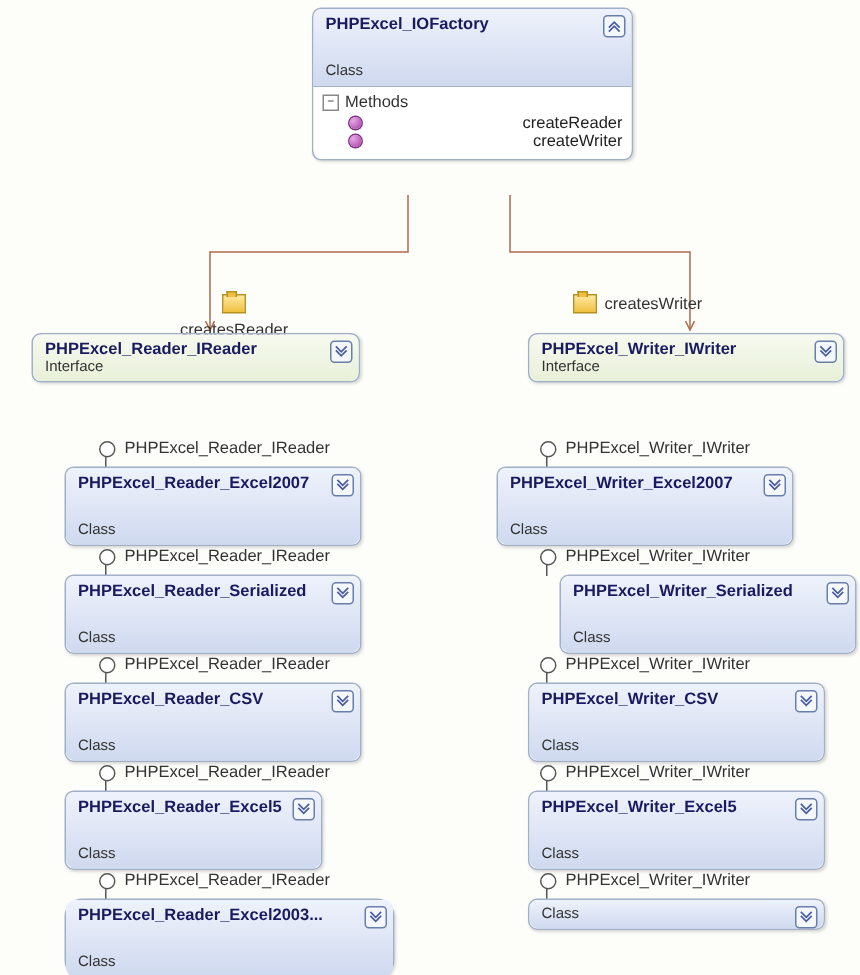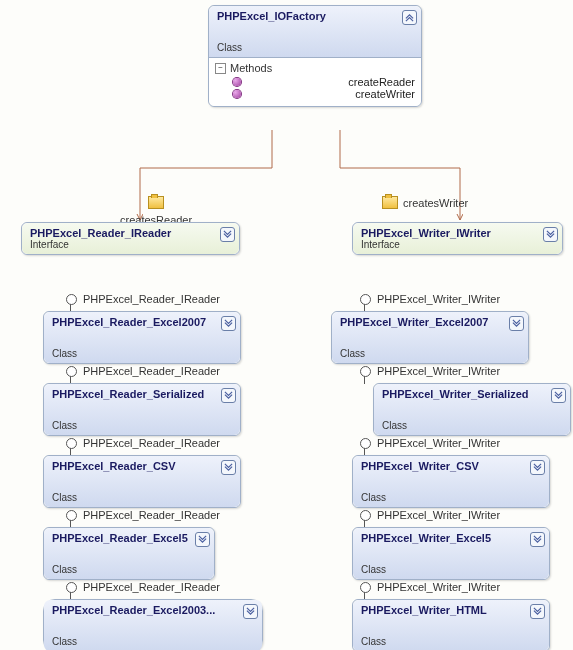--- a/index.html
+++ b/index.html
@@ -329,21 +329,20 @@
       </span>
     </div>
   </div>
 <div class="lolli-stem" style="left:364px; top:591px; height:9px;"></div>
 <div class="impl-label" style="left:360px; top:581px;">
     <span class="lollipop"></span>
     <span>PHPExcel_Writer_IWriter</span>
   </div>
 <div class="node" style="left:352px; top:599px; width:198px;">
     <div class="node-header class-hdr only">
-      <span class="node-title">PHPExcel_Writer_HTML</span>
       <span class="node-sub">Class</span>
       <span class="toggle">
         <svg viewBox="0 0 10 10">
           <path d="M1 1 L5 5 L9 1" fill="none" stroke="#4a5fa0" stroke-width="1.3"></path>
           <path d="M1 4 L5 8 L9 4" fill="none" stroke="#4a5fa0" stroke-width="1.3"></path>
         </svg>
       </span>
     </div>
   </div>
 

